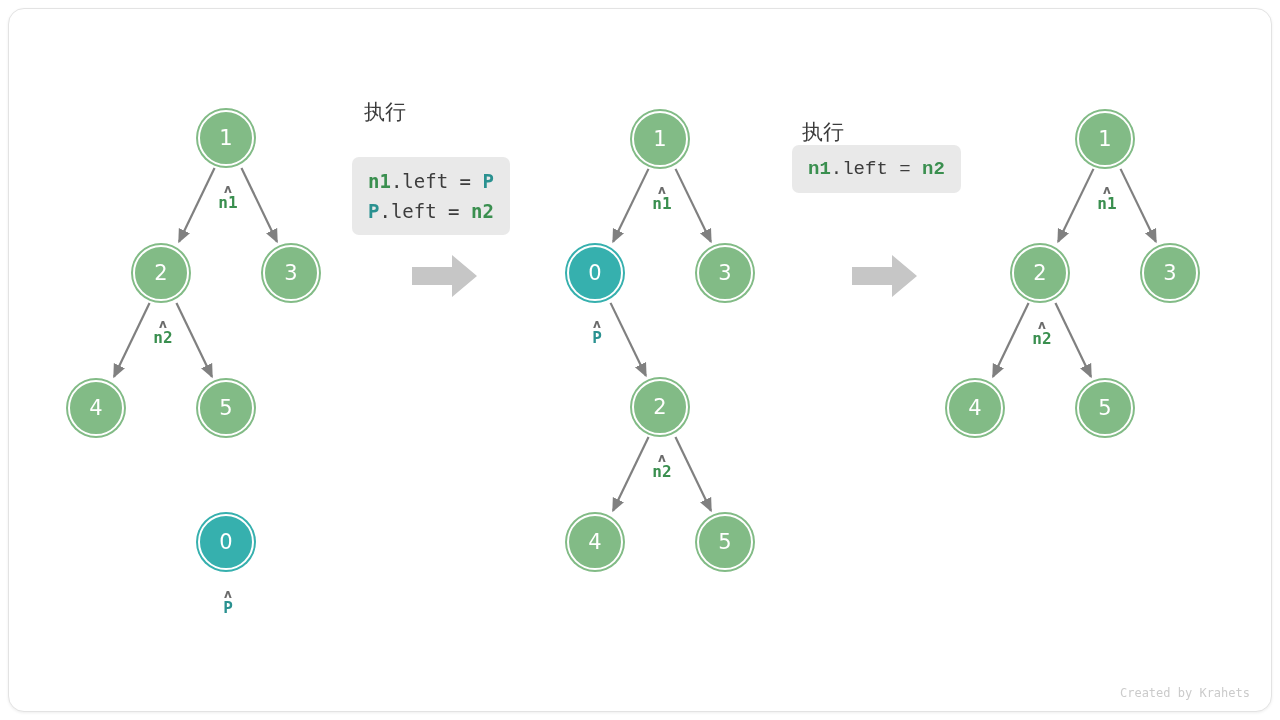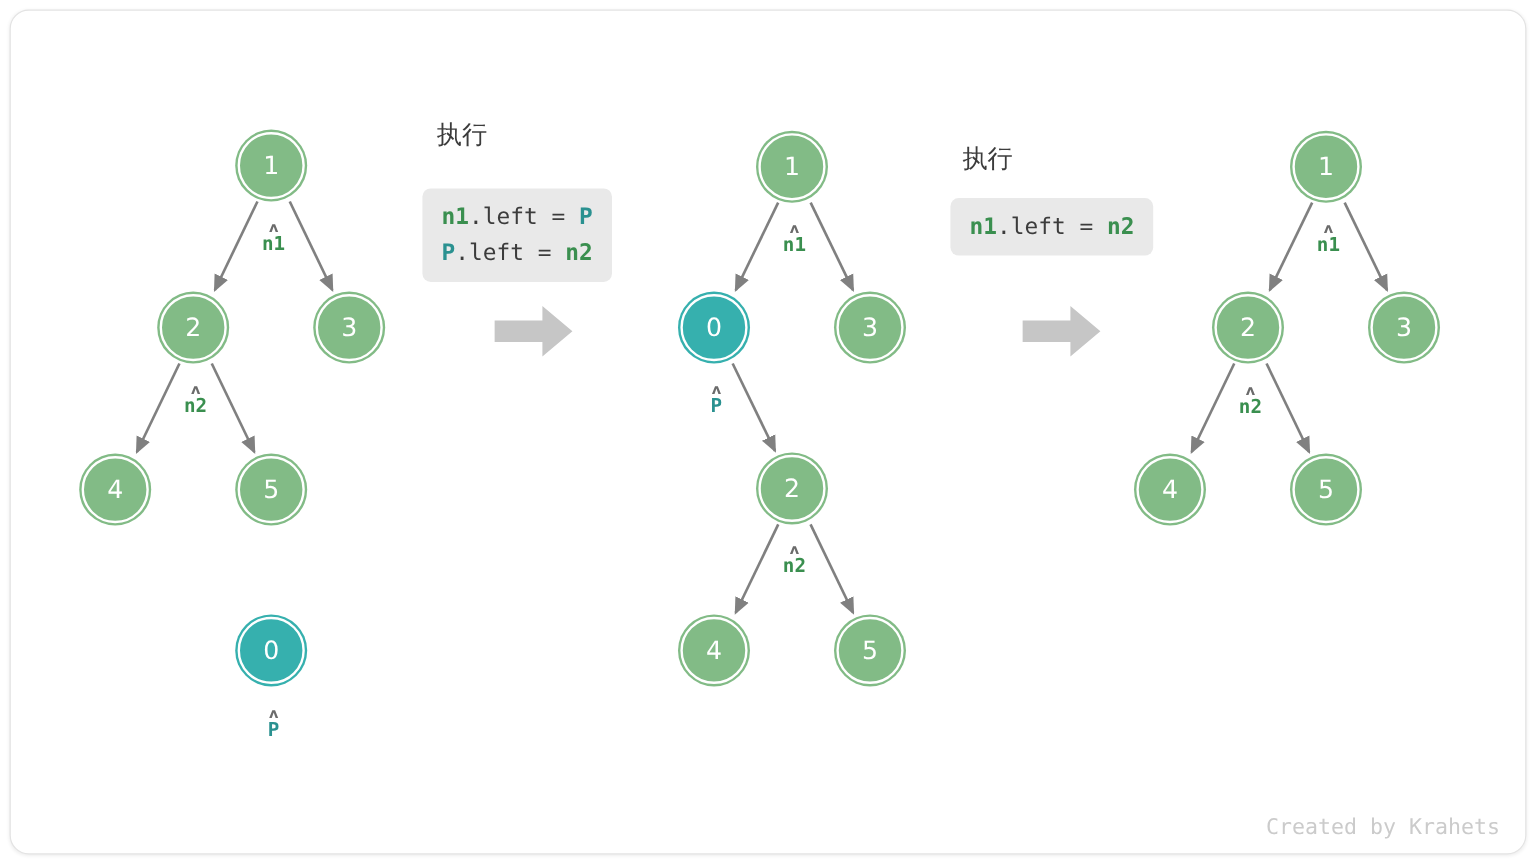--- a/index.html
+++ b/index.html
@@ -102,21 +102,21 @@
   .codebox .p { color: #2a9190; font-weight: bold; }
   .codebox .op { color: #3c3c3c; }
   
   .bigarrow { position: absolute; }
   
   .credit {
     position: absolute;
     right: 30px;
     bottom: 20px;
     font-family: "DejaVu Sans Mono", monospace;
-    font-size: 18px;
+    font-size: 12px;
     color: #cbcbcb;
     white-space: nowrap;
   }
 </style>
 </head>
 <body>
 
 <div id="canvas">
   <div class="card"></div>
 
@@ -238,19 +238,19 @@
           <path d="M0,15 L40,15 L40,3 L65,24 L40,45 L40,33 L0,33 Z" fill="#c6c6c6"></path>
         </svg></div>
     </div>
   <div id="steps-host">
       <div class="step-title" style="left: 364px; top: 98px;">执行</div>
       <div class="codebox" style="left: 352px; top: 157px;">
         <div><span class="v">n1</span><span class="op">.left</span><span class="op"> = </span><span class="p">P</span></div>
         <div><span class="p">P</span><span class="op">.left</span><span class="op"> = </span><span class="v">n2</span></div>
       </div>
       <div class="step-title" style="left: 802px; top: 118px;">执行</div>
-      <div class="codebox" style="left: 792px; top: 165px;">
+      <div class="codebox" style="left: 792px; top: 145px; font-family: Liberation Mono, monospace;">
         <div><span class="v">n1</span><span class="op">.left</span><span class="op"> = </span><span class="v">n2</span></div>
       </div>
     </div>
 
   <div class="credit">Created by Krahets</div>
 </div>
 
 </body></html>

